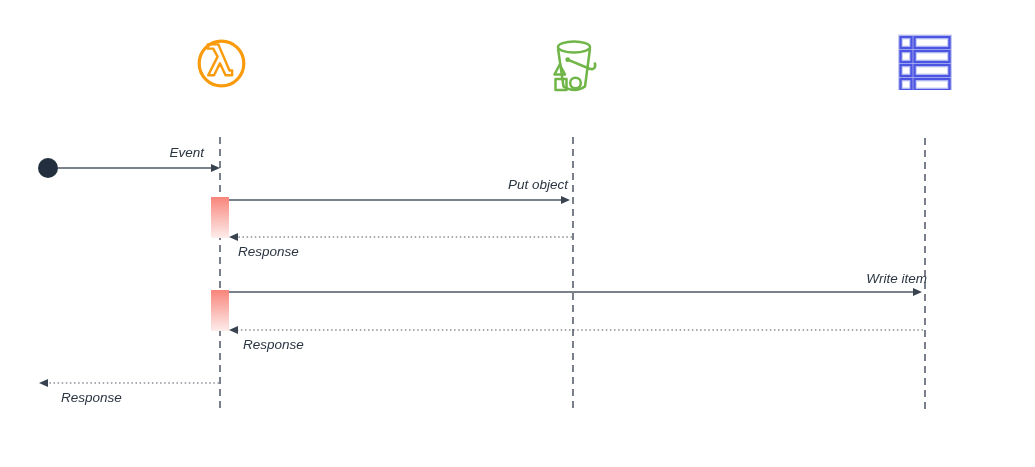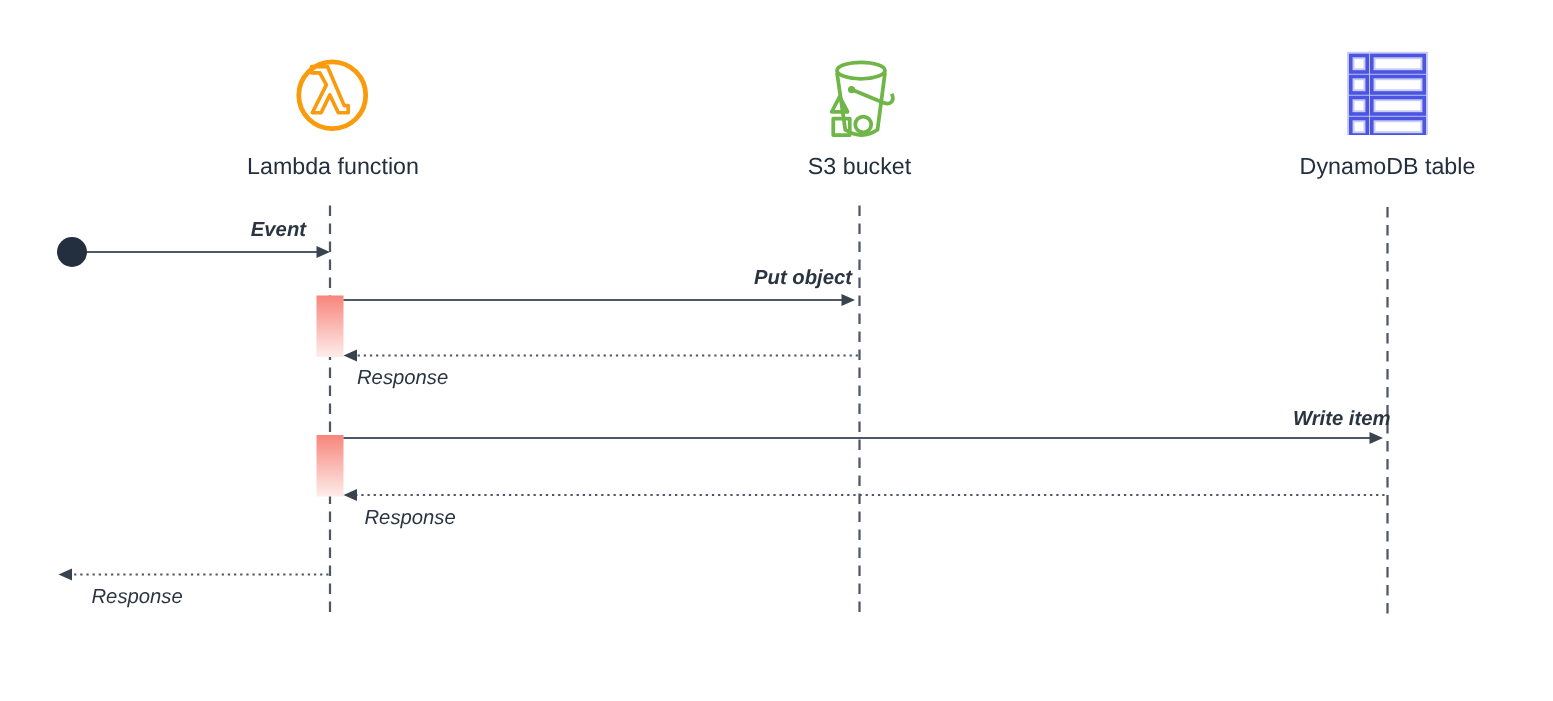--- a/index.html
+++ b/index.html
@@ -28,21 +28,21 @@
     line-height:18px;
   }
   .msg-label{
     position:absolute;
     font-style:italic;
     font-size:13.5px;
     color:#2B3542;
     line-height:16px;
     white-space:nowrap;
   }
-  .msg-label.r{text-align:right;font-weight:bold;}
+  .msg-label.r{text-align:right;}
   .overlay{position:absolute;left:0;top:0;}
 </style>
 </head>
 <body>
 
 <div class="canvas">
 
   <svg class="icon" style="left:196px;top:38px" width="51" height="51" viewBox="0 0 48 48">
     <circle cx="24" cy="24" r="21" fill="none" stroke="#F99B0C" stroke-width="3"></circle>
     <path d="M11 6 H21 L31.5 30.5 H34 V35 H27.8 L22.5 23.8 L17 35 H11.5 L20.3 17.5 L16.2 10 H11 Z" fill="none" stroke="#F99B0C" stroke-width="2.3" stroke-linejoin="round"></path>
@@ -76,23 +76,20 @@
         <rect x="16.5" y="3" width="35" height="11"></rect>
       <rect x="2.5" y="17" width="11" height="11"></rect>
         <rect x="16.5" y="17" width="35" height="11"></rect>
       <rect x="2.5" y="31" width="11" height="11"></rect>
         <rect x="16.5" y="31" width="35" height="11"></rect>
       <rect x="2.5" y="45" width="11" height="11"></rect>
         <rect x="16.5" y="45" width="35" height="11"></rect>
     </g>
   </svg>
 
-  <div class="actor-label" style="left:112px;top:103px">Lambda function</div>
-  <div class="actor-label" style="left:463px;top:103px">S3 bucket</div>
-  <div class="actor-label" style="left:815px;top:103px">DynamoDB table</div>
 
   <svg class="overlay" width="1035" height="467" viewBox="0 0 1035 467">
     <defs>
       <linearGradient id="actGrad" x1="0" y1="0" x2="0" y2="1">
         <stop offset="0" stop-color="#F8857B"></stop>
         <stop offset="1" stop-color="#FDEDEB"></stop>
       </linearGradient>
     </defs>
 
     <g stroke="#4D5765" stroke-width="1.5" stroke-dasharray="7 5">

